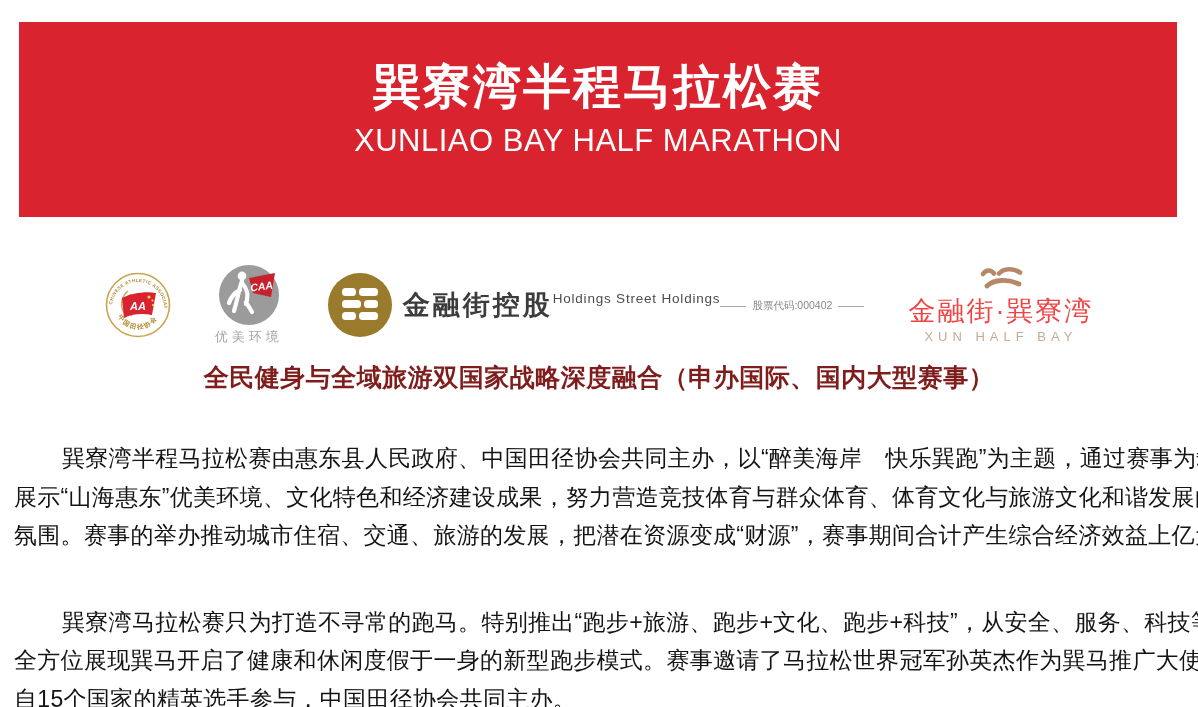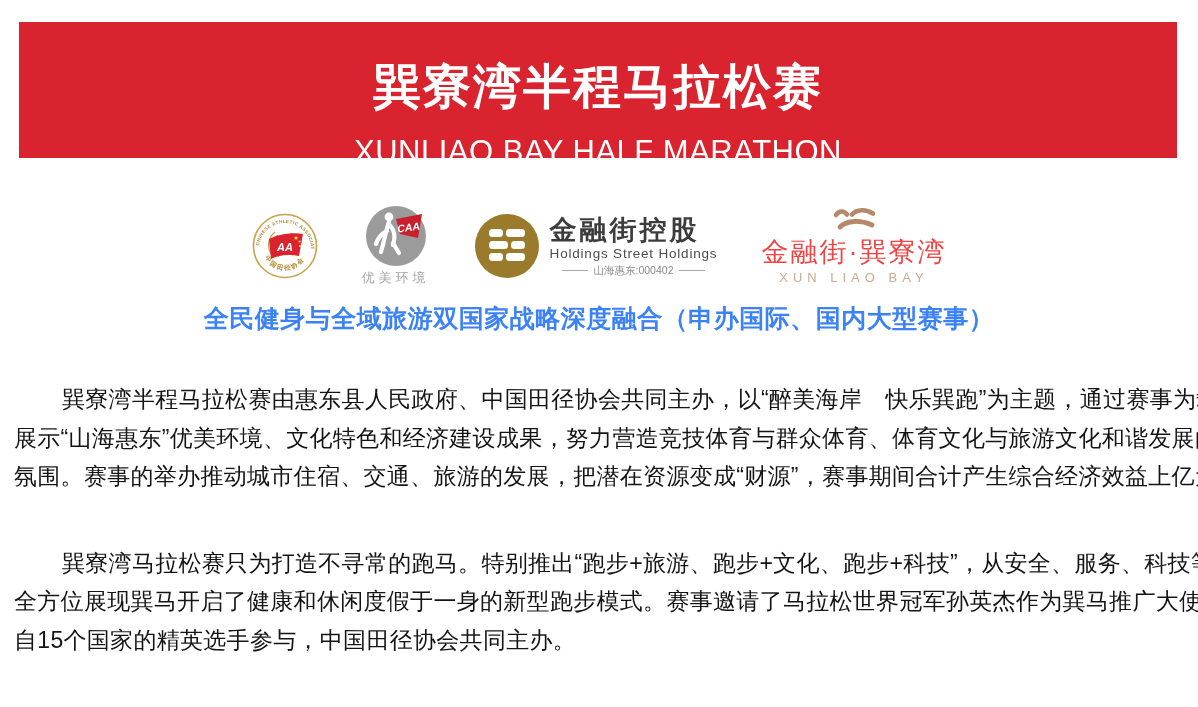--- a/index.html
+++ b/index.html
@@ -5,34 +5,34 @@
   * { margin: 0; padding: 0; box-sizing: border-box; }
   html, body {
     width: 1198px; height: 707px;
     background: #ffffff;
     font-family: "Liberation Sans", sans-serif;
     overflow: hidden;
   }
   
   .banner {
     margin: 22px 21px 0 19px;
-    height: 136px;
+    height: 195px;
     background: #d9242f;
     text-align: center;
   }
   .banner-title-cn {
     padding-top: 40px;
     font-size: 48px;
     line-height: 50px;
     font-weight: bold;
     color: #ffffff;
     letter-spacing: 2px;
   }
   .banner-title-en {
-    margin-top: 24px;
+    margin-top: 13px;
     font-size: 31px;
     line-height: 32px;
     font-weight: 400;
     color: #ffffff;
     letter-spacing: 0.5px;
   }
   
   .logo-row {
     margin-top: 46px;
     height: 84px;
@@ -42,21 +42,21 @@
     gap: 44px;
   }
   .logo-block { display: flex; align-items: center; }
   .logo-col { display: flex; flex-direction: column; align-items: center; }
   .cm-caption {
     margin-top: 2px;
     font-size: 13px;
     letter-spacing: 4px;
     color: #a5a5a5;
   }
-  .fs-text { margin-left: 10px; display: flex; flex-direction: column; }
+  .fs-text { margin-left: 10px; display: flex; flex-direction: row; }
   .fs-cn {
     font-size: 27px;
     font-weight: 600;
     color: #3c3c3c;
     letter-spacing: 3px;
     line-height: 30px;
   }
   .fs-en {
     font-size: 13.5px;
     color: #4c4c4c;
@@ -86,21 +86,21 @@
     font-size: 13px;
     color: #c9ab90;
     letter-spacing: 5px;
   }
   
   .tagline {
     margin-top: 14px;
     text-align: center;
     font-size: 25px;
     font-weight: bold;
-    color: #3b82f6;
+    color: #7f1d1d;
     letter-spacing: 0.5px;
   }
   
   .content {
     margin: 0 13px 0 14px;
   }
   .para { color: #141414; font-size: 23px; }
   .para .line {
     line-height: 38.5px;
     white-space: nowrap;
@@ -165,34 +165,34 @@
         <rect x="15" y="28" width="19" height="8" rx="3.5" fill="#ffffff"></rect>
         <rect x="37" y="28" width="14" height="8" rx="3.5" fill="#ffffff"></rect>
         <rect x="15" y="40" width="14" height="8" rx="3.5" fill="#ffffff"></rect>
         <rect x="32" y="40" width="19" height="8" rx="3.5" fill="#ffffff"></rect>
       </svg>
       <div class="fs-text">
         <div class="fs-cn">金融街控股</div>
         <div class="fs-en">Holdings Street Holdings</div>
         <div class="fs-stock">
           <span class="rule"></span>
-          <span>山海惠东:000402</span>
+          <span>股票代码:000402</span>
           <span class="rule"></span>
         </div>
       </div>
     </div>
 
     <div class="logo-col">
       <svg width="52" height="26" viewBox="0 0 52 26">
         <path d="M8,8 C 11,3.5 16,3.5 19,7.5" stroke="#b5886a" stroke-width="4.6" fill="none" stroke-linecap="round"></path>
         <path d="M24,7.5 C 29,2 38,2 45,6.5" stroke="#b5886a" stroke-width="4.6" fill="none" stroke-linecap="round"></path>
         <path d="M12,20 C 19,13 33,13 44,18" stroke="#b5886a" stroke-width="4.8" fill="none" stroke-linecap="round"></path>
       </svg>
       <div class="xb-cn">金融街·巽寮湾</div>
-      <div class="xb-en">XUN LIAO BAY</div>
+      <div class="xb-en">XUN HALF BAY</div>
     </div>
 
   </div>
 
   <div class="tagline">全民健身与全域旅游双国家战略深度融合（申办国际、国内大型赛事）</div>
 
   <div class="content">
     <div class="para para-1">
       <div class="line indent">巽寮湾半程马拉松赛由惠东县人民政府、中国田径协会共同主办，以“醉美海岸　快乐巽跑”为主题，通过赛事为载体充分</div>
       <div class="line">展示“山海惠东”优美环境、文化特色和经济建设成果，努力营造竞技体育与群众体育、体育文化与旅游文化和谐发展的浓厚</div>

